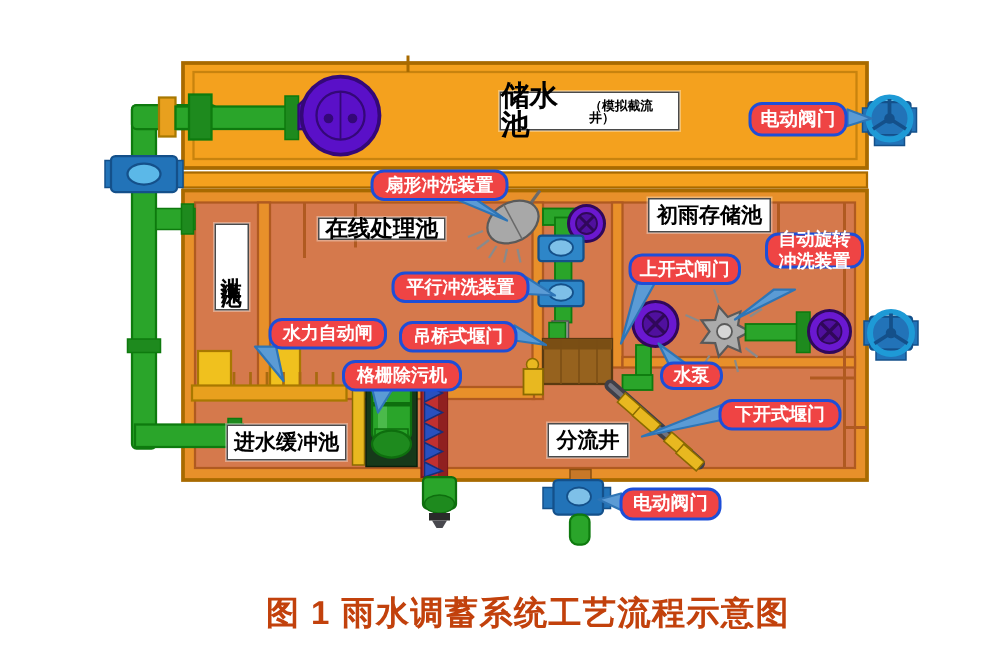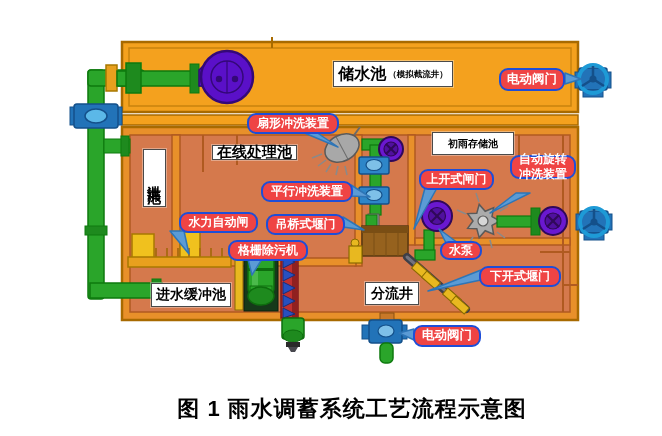--- a/index.html
+++ b/index.html
@@ -2,27 +2,27 @@
 <html><head>
 <meta charset="utf-8">
 <style>
   html,body{margin:0;padding:0;background:#ffffff;}
   .canvas{position:relative;width:662px;height:436px;background:#ffffff;overflow:hidden;
           font-family:"Liberation Sans", sans-serif;}
   .canvas svg{position:absolute;left:0;top:0;}
   .pool-label{position:absolute;background:#ffffff;border:1px solid #4a4a4a;color:#000;
               font-weight:bold;display:flex;align-items:center;justify-content:center;
               box-sizing:border-box;box-shadow:0 0 0 1px rgba(255,255,255,.35);z-index:5;}
-  .pool-label .big{font-size:16px;line-height:1;}
+  .pool-label .big{font-size:19px;line-height:1;}
   .pool-label .small{font-size:8.5px;line-height:1;margin-left:2px;}
   .vertical{writing-mode:vertical-rl;text-orientation:upright;letter-spacing:3px;font-size:14px;}
   .callout{position:absolute;background:#ef4444;border:2px solid #1d4ed8;border-radius:9px;
            color:#ffffff;font-weight:bold;font-size:12px;display:flex;align-items:center;
            justify-content:center;text-align:center;box-sizing:border-box;line-height:1.25;z-index:6;}
-  .caption{position:absolute;left:0;right:0;text-align:center;color:#000000;font-weight:bold;
+  .caption{position:absolute;left:0;right:0;text-align:center;color:#c2410c;font-weight:bold;
            font-size:22px;letter-spacing:1px;z-index:5;padding-left:42px;}
 </style>
 </head>
 <body>
 
 <div class="canvas">
 
 <svg width="662" height="436" viewBox="0 0 662 436">
 
   <g>
@@ -256,21 +256,21 @@
 </svg>
 
 <div class="pool-label" style="left:333px;top:61px;width:120px;height:26px;">
   <span class="big">储水池</span>
   <span class="small">（模拟截流井）</span>
 </div>
 <div class="pool-label" style="left:143px;top:149px;width:23px;height:58px;">
   <span class="vertical">泄洪池</span>
 </div>
 <div class="pool-label" style="left:212px;top:145px;width:85px;height:15px;font-size:15px;">在线处理池</div>
-<div class="pool-label" style="left:432px;top:132px;width:82px;height:23px;font-size:10px;">初雨存储池</div>
+<div class="pool-label" style="left:432px;top:132px;width:82px;height:23px;font-size:14px;">初雨存储池</div>
 <div class="pool-label" style="left:151px;top:283px;width:80px;height:24px;font-size:14px;">进水缓冲池</div>
 <div class="pool-label" style="left:365px;top:282px;width:54px;height:23px;font-size:14px;">分流井</div>
 
 <div class="callout" style="left:499px;top:68px;width:66px;height:23px;font-size:12.5px;">电动阀门</div>
 <div class="callout" style="left:247px;top:113px;width:92px;height:21px;">扇形冲洗装置</div>
 <div class="callout" style="left:261px;top:181px;width:92px;height:21px;">平行冲洗装置</div>
 <div class="callout" style="left:266px;top:214px;width:79px;height:21px;">吊桥式堰门</div>
 <div class="callout" style="left:179px;top:212px;width:79px;height:21px;">水力自动闸</div>
 <div class="callout" style="left:228px;top:240px;width:80px;height:21px;">格栅除污机</div>
 <div class="callout" style="left:419px;top:169px;width:75px;height:21px;">上开式闸门</div>

